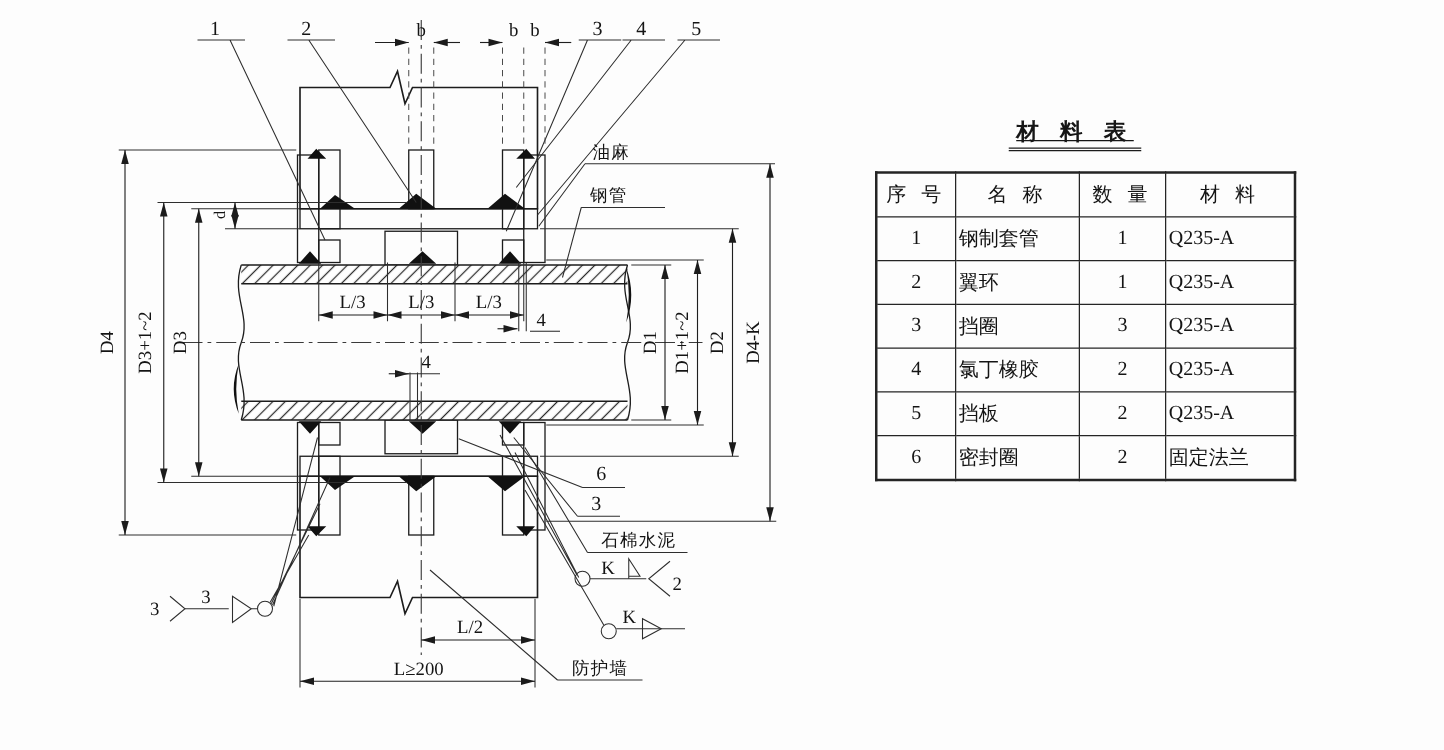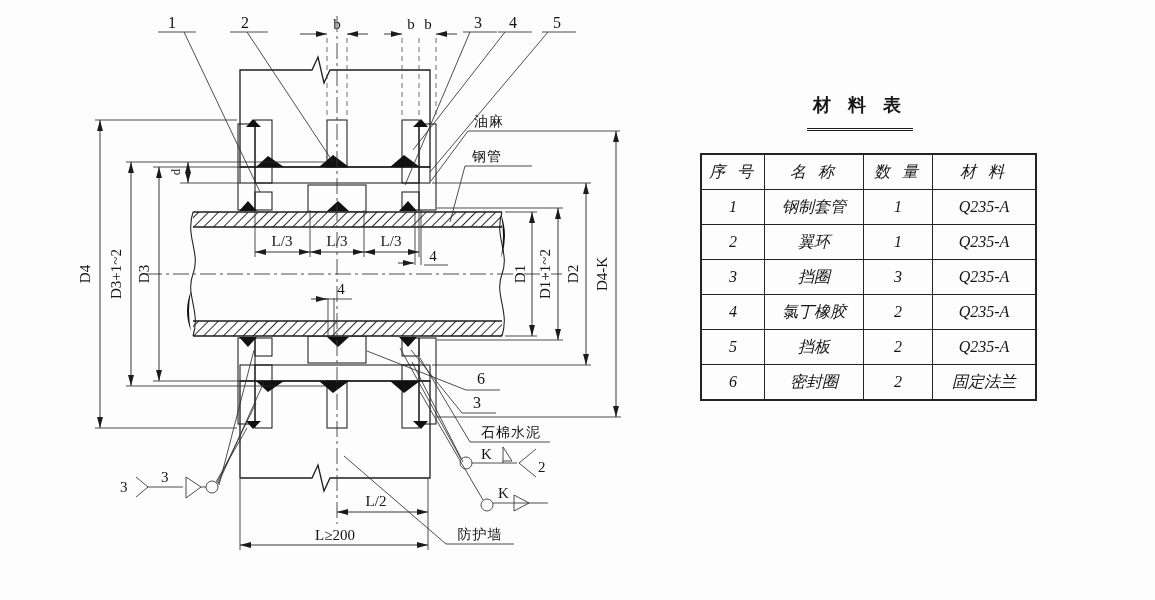--- a/index.html
+++ b/index.html
@@ -13,28 +13,28 @@
   .cl   {fill:none;stroke:#3a3a3a;stroke-width:0.9;stroke-dasharray:16 4 3 4;}
   .diml {fill:none;stroke:#1f1f1f;stroke-width:0.9;}
   .dim  {font:15px "Liberation Serif", serif;}
   .dims {font:13px "Liberation Serif", serif;}
   .call {font:16px "Liberation Serif", serif;}
   .cjk  {font:14px "Liberation Sans", sans-serif;letter-spacing:1px;}
   .mid  {text-anchor:middle;}
   
   .mat-wrap{position:absolute;left:700px;top:93px;width:320px;color:#161616;}
   .mat-title{text-align:center;font:18px "Liberation Sans", sans-serif;letter-spacing:6px;font-weight:bold;}
-  .mat-title span{border-bottom:3px double #1c1c1c;padding:0 6px 13px 6px;}
-  table.mat{border-collapse:collapse;margin-top:36px;width:318px;table-layout:fixed;font-style:italic;}
+  .mat-title span{border-bottom:3px double #1c1c1c;padding:0 6px 3px 6px;text-decoration:underline;}
+  table.mat{border-collapse:collapse;margin-top:20px;width:318px;table-layout:fixed;}
   table.mat th, table.mat td{border:1px solid #242424;font-weight:normal;
      font-family:"Liberation Serif", serif;font-size:16px;color:#141414;
      height:34px;padding:0 2px;overflow:hidden;white-space:nowrap;}
   table.mat{border:2px solid #242424;}
   th.c-no{width:58px;} th.c-name{width:94px;} th.c-qty{width:64px;} th.c-mat{width:98px;}
-  td.a-c{text-align:center;} td.a-l{text-align:center;padding-left:10px;}
+  td.a-c{text-align:center;} td.a-l{text-align:left;padding-left:10px;}
   th{text-align:center;letter-spacing:4px;font-size:16px;}
 </style>
 </head>
 <body>
 
 <div id="stage">
 
 <svg width="1155" height="600" viewBox="0 0 1155 600">
   <defs>
     <pattern id="hS" patternUnits="userSpaceOnUse" width="7" height="7" patternTransform="rotate(45)">

